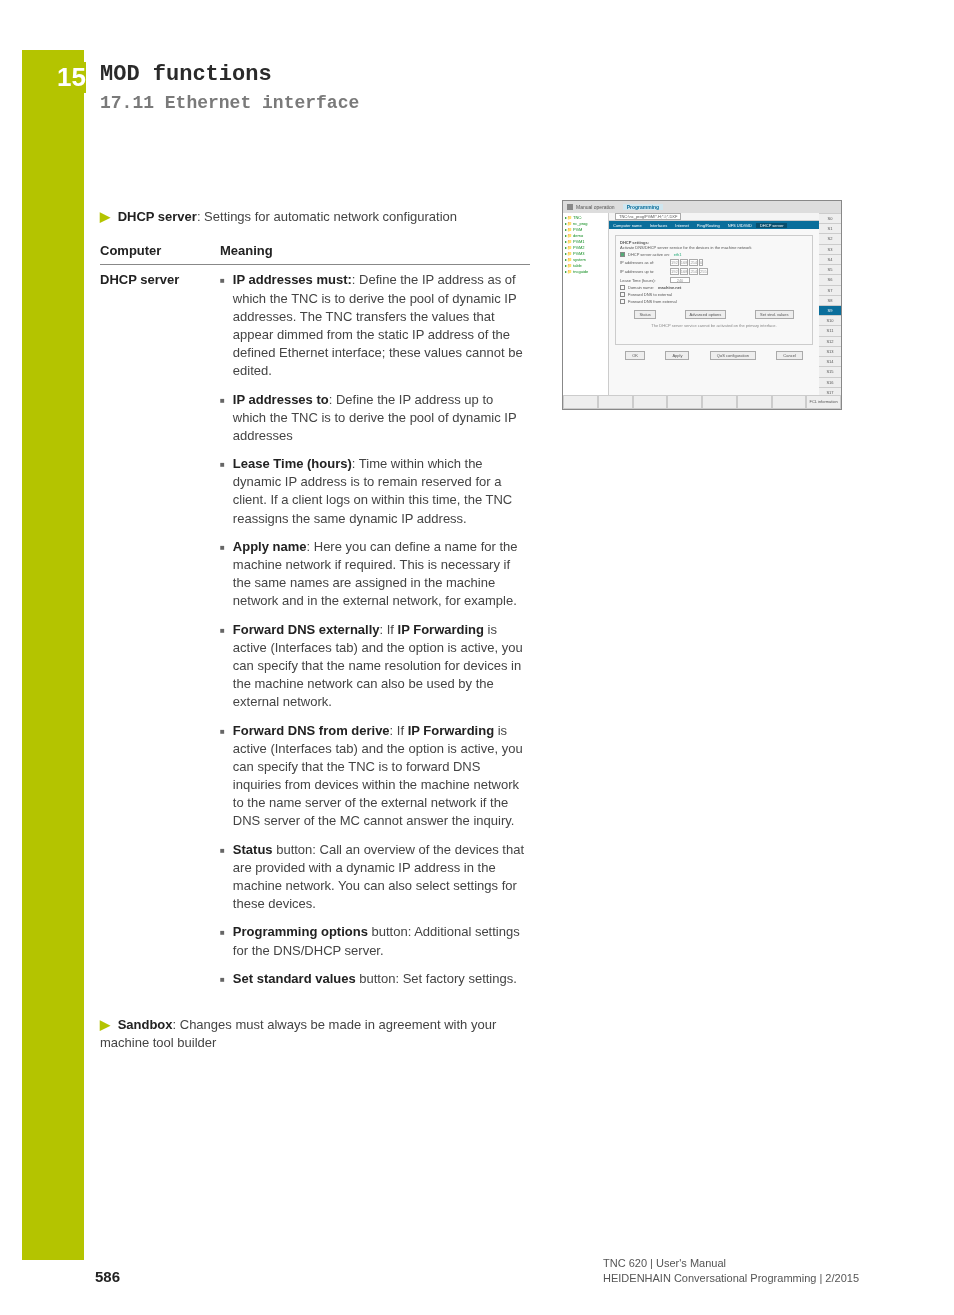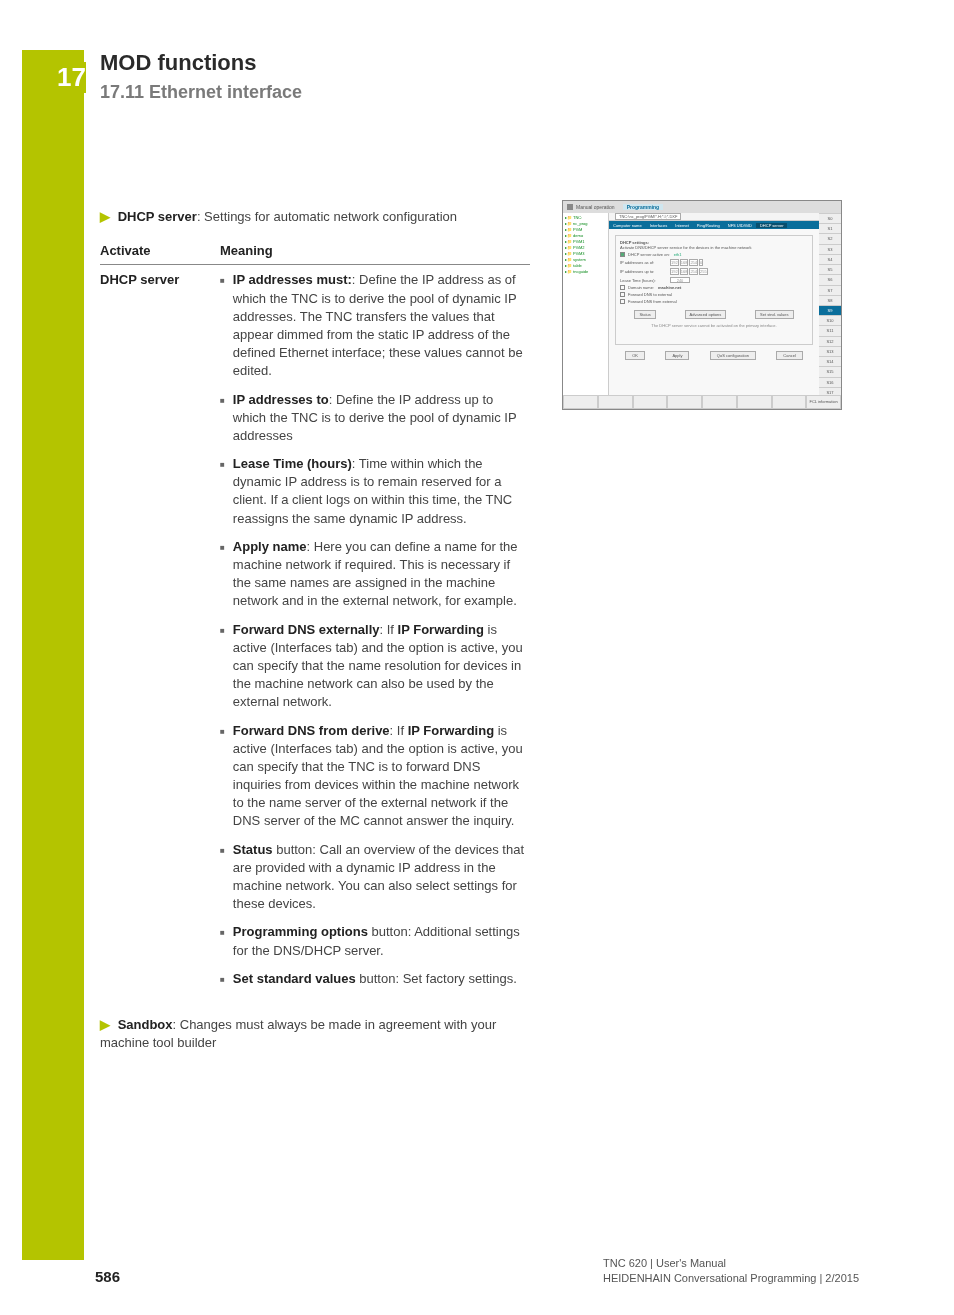--- a/index.html
+++ b/index.html
@@ -27,21 +27,22 @@
     color: #fff;
     font-size: 26px;
     font-weight: bold;
     width: 40px;
     text-align: right;
     z-index: 2;
   }
   .titles {
     position: absolute;
     left: 100px;
-    top: 50px;
+    top: 62px;
+    font-family: Liberation Mono, monospace;
   }
   .titles h1 {
     font-size: 22px;
     font-weight: bold;
     color: #2a2a2a;
     margin-bottom: 6px;
   }
   .titles h2 {
     font-size: 18px;
     font-weight: bold;
@@ -240,38 +241,38 @@
     font-size: 15px;
     font-weight: bold;
     color: #222;
   }
   .footer .info { text-align: left; line-height: 1.3; }
 </style>
 </head>
 <body>
 
 <div class="green-sidebar"></div>
-<div class="chapter-badge">17</div>
+<div class="chapter-badge">15</div>
 
 <div class="titles">
   <h1>MOD functions</h1>
   <h2>17.11  Ethernet interface</h2>
 </div>
 
 <div class="content">
 
   <div class="intro">
     <span class="arrow">▶</span>
     <span class="bold">DHCP server</span><span>: Settings for automatic network configuration</span>
   </div>
 
   <table class="settings">
     <thead>
       <tr>
-        <th>Activate</th>
+        <th>Computer</th>
         <th>Meaning</th>
       </tr>
     </thead>
     <tbody>
       <tr>
         <td class="col1">DHCP server</td>
         <td>
           <ul class="items" id="items-list">
               <li>
                 <span class="sq">■</span>

